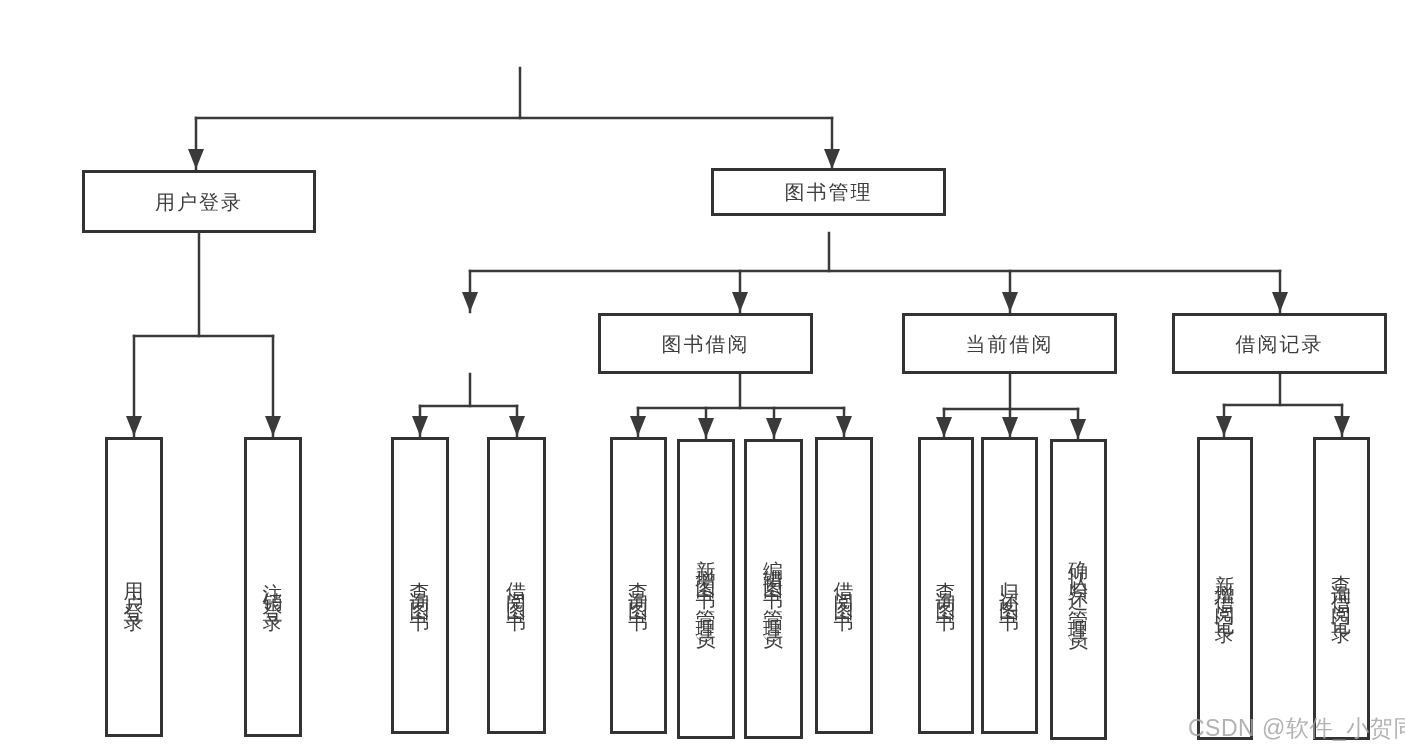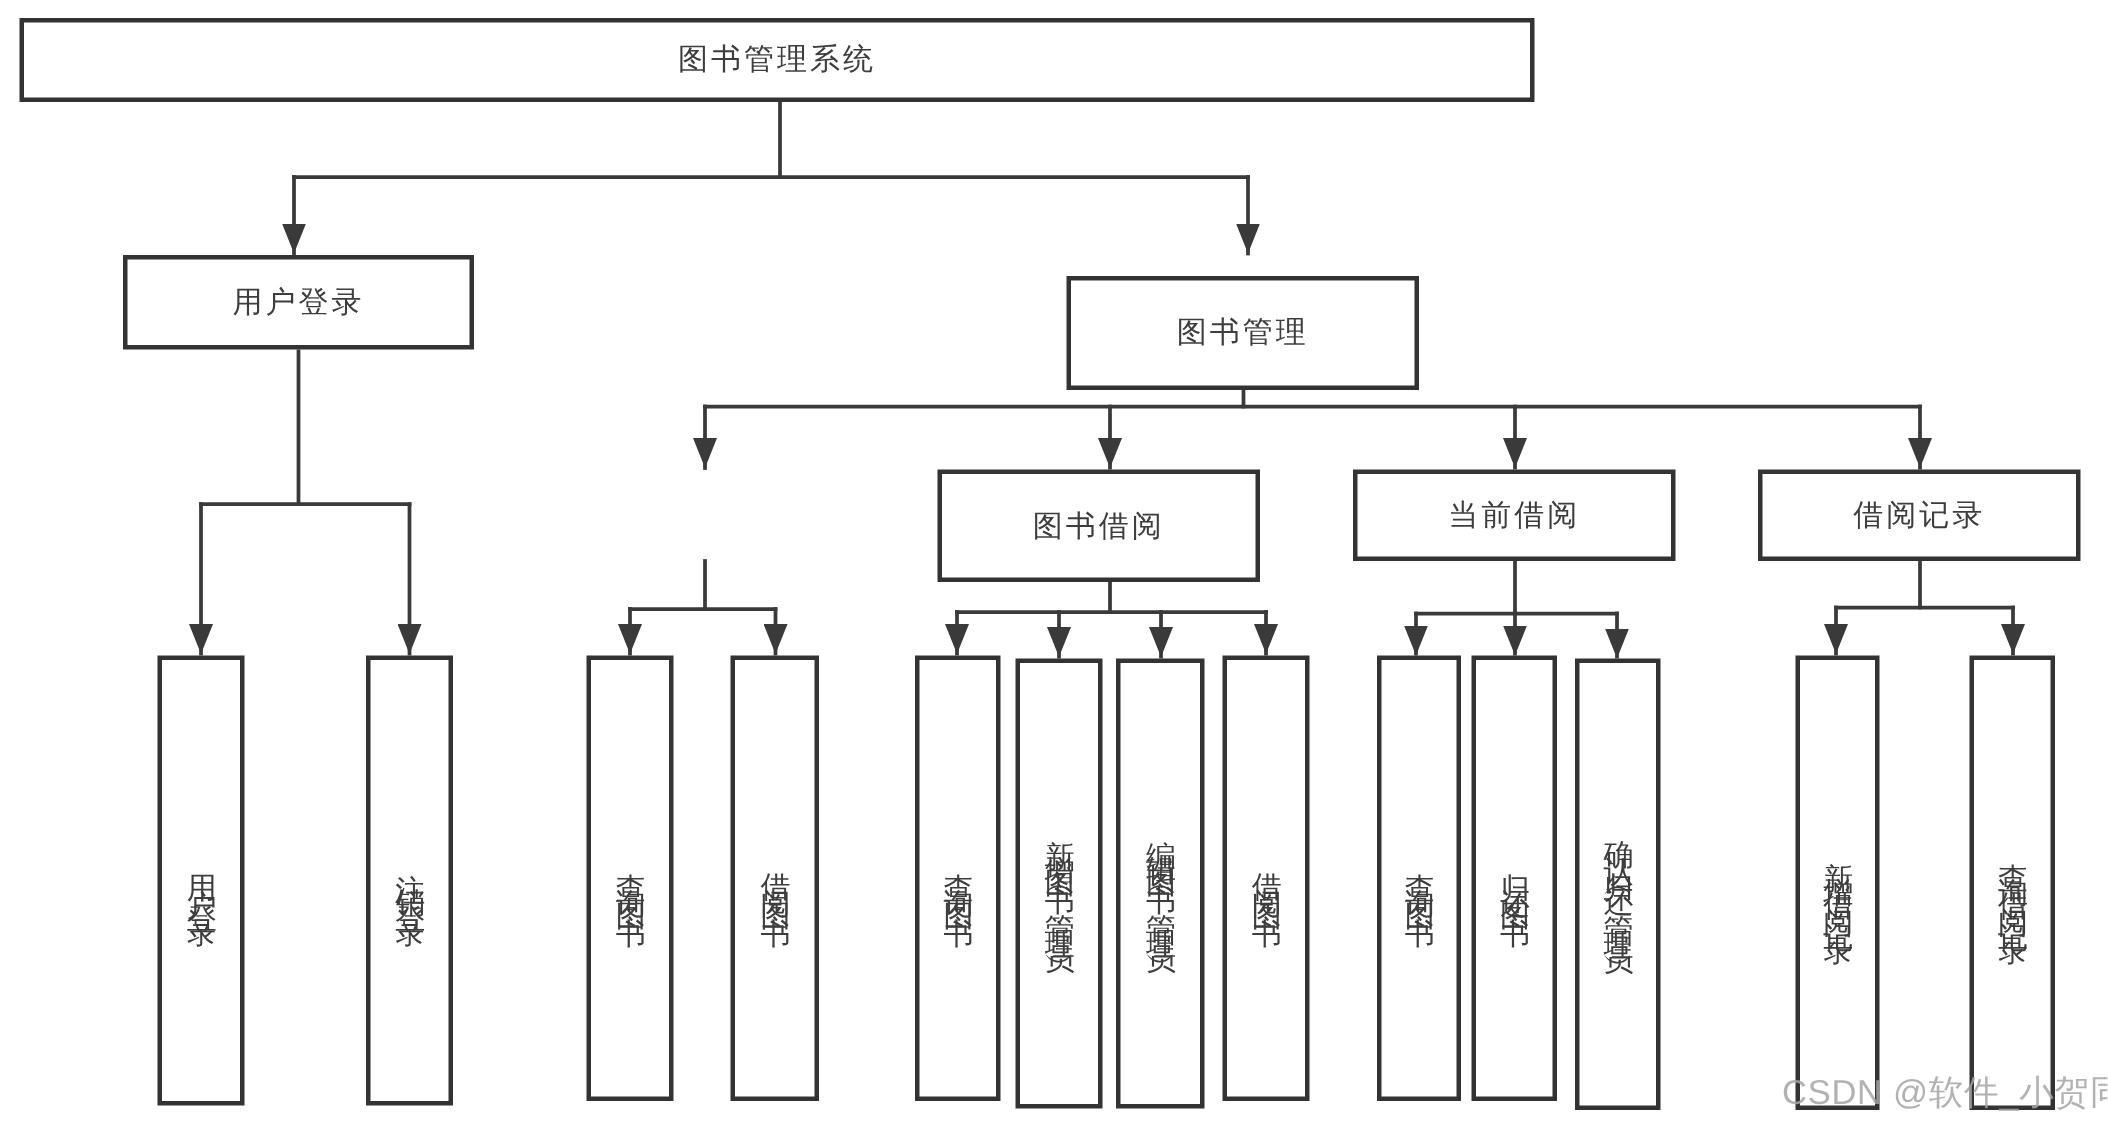--- a/index.html
+++ b/index.html
@@ -72,32 +72,29 @@
       <line x1="1010" y1="409" x2="1010" y2="437" marker-end="url(#arw)"></line>
       <line x1="1078" y1="409" x2="1078" y2="439" marker-end="url(#arw)"></line>
 
       <line x1="1280" y1="375" x2="1280" y2="405"></line>
       <line x1="1224" y1="405" x2="1342" y2="405"></line>
       <line x1="1224" y1="405" x2="1224" y2="436" marker-end="url(#arw)"></line>
       <line x1="1342" y1="405" x2="1342" y2="436" marker-end="url(#arw)"></line>
     </g>
   </svg>
 
-  <div class="node" style="left:13px;top:12px;width:1010px;height:56px">
-    <span class="label">图书管理系统</span>
-  </div>
 
   <div class="node" style="left:82px;top:170px;width:234px;height:63px">
     <span class="label">用户登录</span>
   </div>
-  <div class="node" style="left:711px;top:184px;width:235px;height:76px">
+  <div class="node" style="left:711px;top:168px;width:235px;height:48px">
     <span class="label">图书管理</span>
   </div>
 
-  <div class="node" style="left:625px;top:313px;width:215px;height:75px">
+  <div class="node" style="left:598px;top:313px;width:215px;height:61px">
     <span class="label">图书借阅</span>
   </div>
   <div class="node" style="left:902px;top:313px;width:215px;height:61px">
     <span class="label">当前借阅</span>
   </div>
   <div class="node" style="left:1172px;top:313px;width:215px;height:61px">
     <span class="label">借阅记录</span>
   </div>
 
   <div class="node leaf" style="left:105px;top:437px;width:58px;height:300px">

